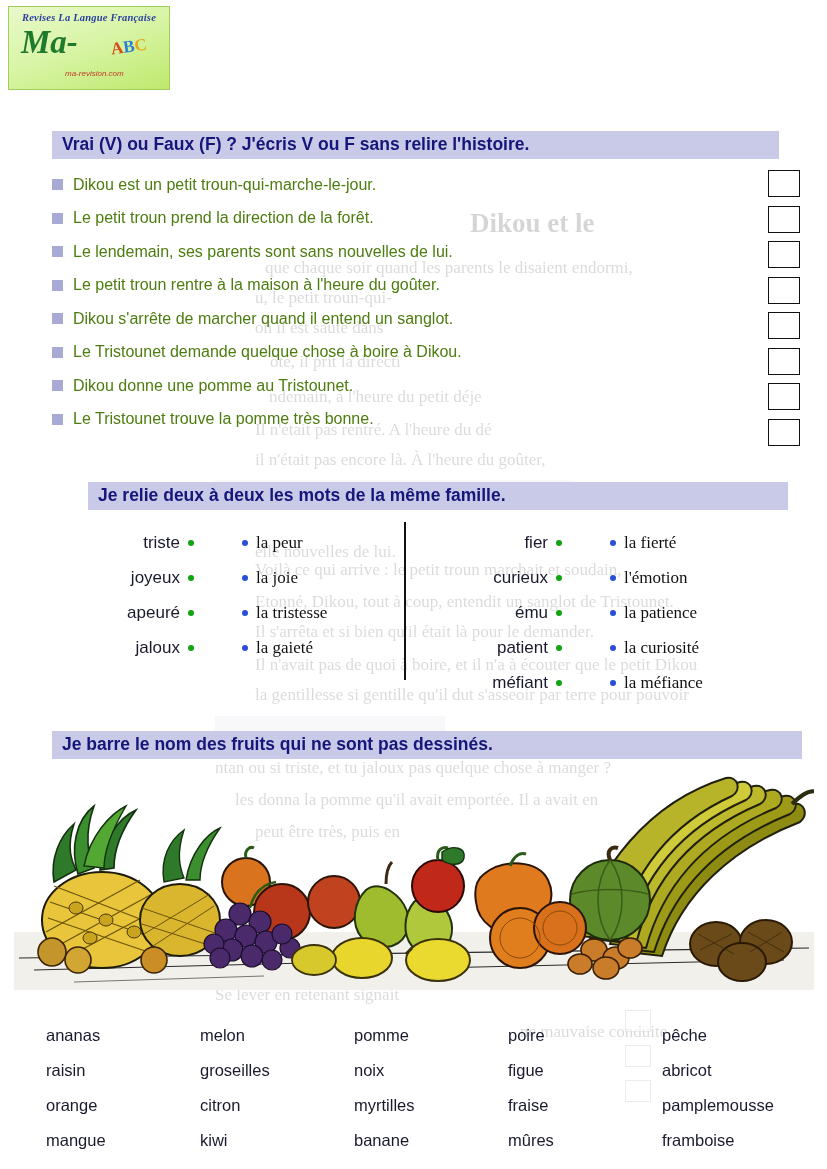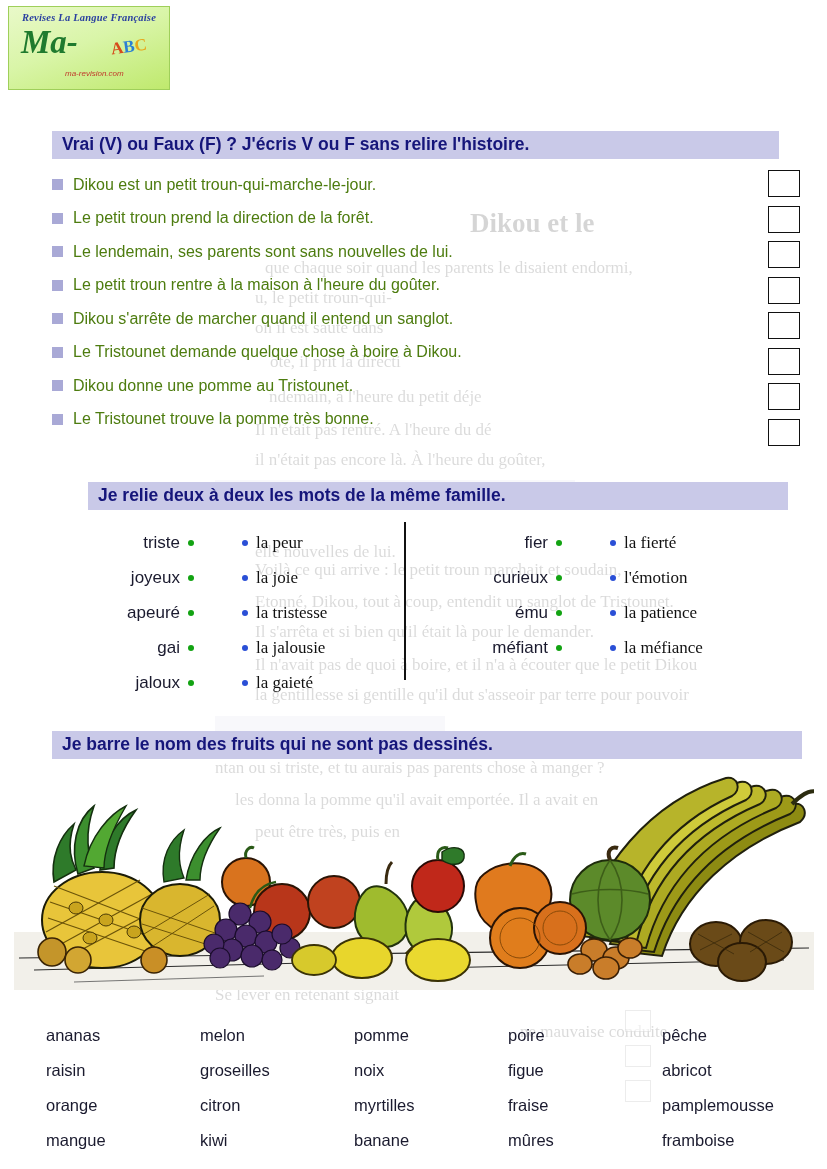--- a/index.html
+++ b/index.html
@@ -212,21 +212,21 @@
   <div class="ghost-line" style="left:255px; top:387px;margin-left:14px;">ndemain, à l'heure du petit déje</div>
   <div class="ghost-line" style="left:255px; top:420px;">Il n'était pas rentré. A l'heure du dé</div>
   <div class="ghost-line" style="left:255px; top:450px;">il n'était pas encore là. À l'heure du goûter,</div>
   <div class="ghost-line" style="left:255px; top:487px;">aient et s'inquiétaient</div>
   <div class="ghost-line" style="left:255px; top:518px;margin-top:24px;">elle nouvelles de lui.</div>
   <div class="ghost-line" style="left:255px; top:560px;">Voilà ce qui arrive : le petit troun marchait et soudain,</div>
   <div class="ghost-line" style="left:255px; top:592px;">Etonné, Dikou, tout à coup, entendit un sanglot de Tristounet.</div>
   <div class="ghost-line" style="left:255px; top:622px;">Il s'arrêta et si bien qu'il était là pour le demander.</div>
   <div class="ghost-line" style="left:255px; top:655px;">Il n'avait pas de quoi à boire, et il n'a à écouter que le petit Dikou</div>
   <div class="ghost-line" style="left:255px; top:685px;">la gentillesse si gentille qu'il dut s'asseoir par terre pour pouvoir</div>
-  <div class="ghost-line" style="left:215px; top:758px;">ntan ou si triste, et tu aurais pas parents chose à manger ?</div>
+  <div class="ghost-line" style="left:215px; top:758px;">ntan ou si triste, et tu jaloux pas quelque chose à manger ?</div>
   <div class="ghost-line" style="left:235px; top:790px;">les donna la pomme qu'il avait emportée. Il a avait en</div>
   <div class="ghost-line" style="left:255px; top:822px;">peut être très, puis en</div>
   <div class="ghost-line" style="left:215px; top:985px;">Se lever en retenant signait</div>
   <div class="ghost-line" style="left:520px; top:1022px;">ne mauvaise conduite</div>
   <div class="ghost-band" style="left:215px; top:480px; width:360px; height:20px;"></div>
   <div class="ghost-band" style="left:215px; top:716px; width:230px; height:20px;"></div>
   <div class="ghost-band" style="left:625px; top:1010px; width:24px; height:20px; background:#fff; border:1px solid #333;"></div>
   <div class="ghost-band" style="left:625px; top:1045px; width:24px; height:20px; background:#fff; border:1px solid #333;"></div>
   <div class="ghost-band" style="left:625px; top:1080px; width:24px; height:20px; background:#fff; border:1px solid #333;"></div>
 </div>
@@ -313,27 +313,20 @@
           <span class="mright">la joie</span>
         </div>
         <div class="match-row">
           <span class="mleft">apeuré</span>
           <span class="dot"></span>
           <span class="gap"></span>
           <span class="dot blue"></span>
           <span class="mright">la tristesse</span>
         </div>
         <div class="match-row">
-          <span class="mleft">gai</span>
-          <span class="dot"></span>
-          <span class="gap"></span>
-          <span class="dot blue"></span>
-          <span class="mright">la jalousie</span>
-        </div>
-        <div class="match-row">
           <span class="mleft">jaloux</span>
           <span class="dot"></span>
           <span class="gap"></span>
           <span class="dot blue"></span>
           <span class="mright">la gaieté</span>
         </div>
       </div>
 
       <div class="match-col right-col">
         <div class="match-row">
@@ -349,20 +342,27 @@
           <span class="gap"></span>
           <span class="dot blue"></span>
           <span class="mright">l'émotion</span>
         </div>
         <div class="match-row">
           <span class="mleft">ému</span>
           <span class="dot"></span>
           <span class="gap"></span>
           <span class="dot blue"></span>
           <span class="mright">la patience</span>
+        </div>
+        <div class="match-row">
+          <span class="mleft">patient</span>
+          <span class="dot"></span>
+          <span class="gap"></span>
+          <span class="dot blue"></span>
+          <span class="mright">la curiosité</span>
         </div>
         <div class="match-row">
           <span class="mleft">méfiant</span>
           <span class="dot"></span>
           <span class="gap"></span>
           <span class="dot blue"></span>
           <span class="mright">la méfiance</span>
         </div>
       </div>
 

